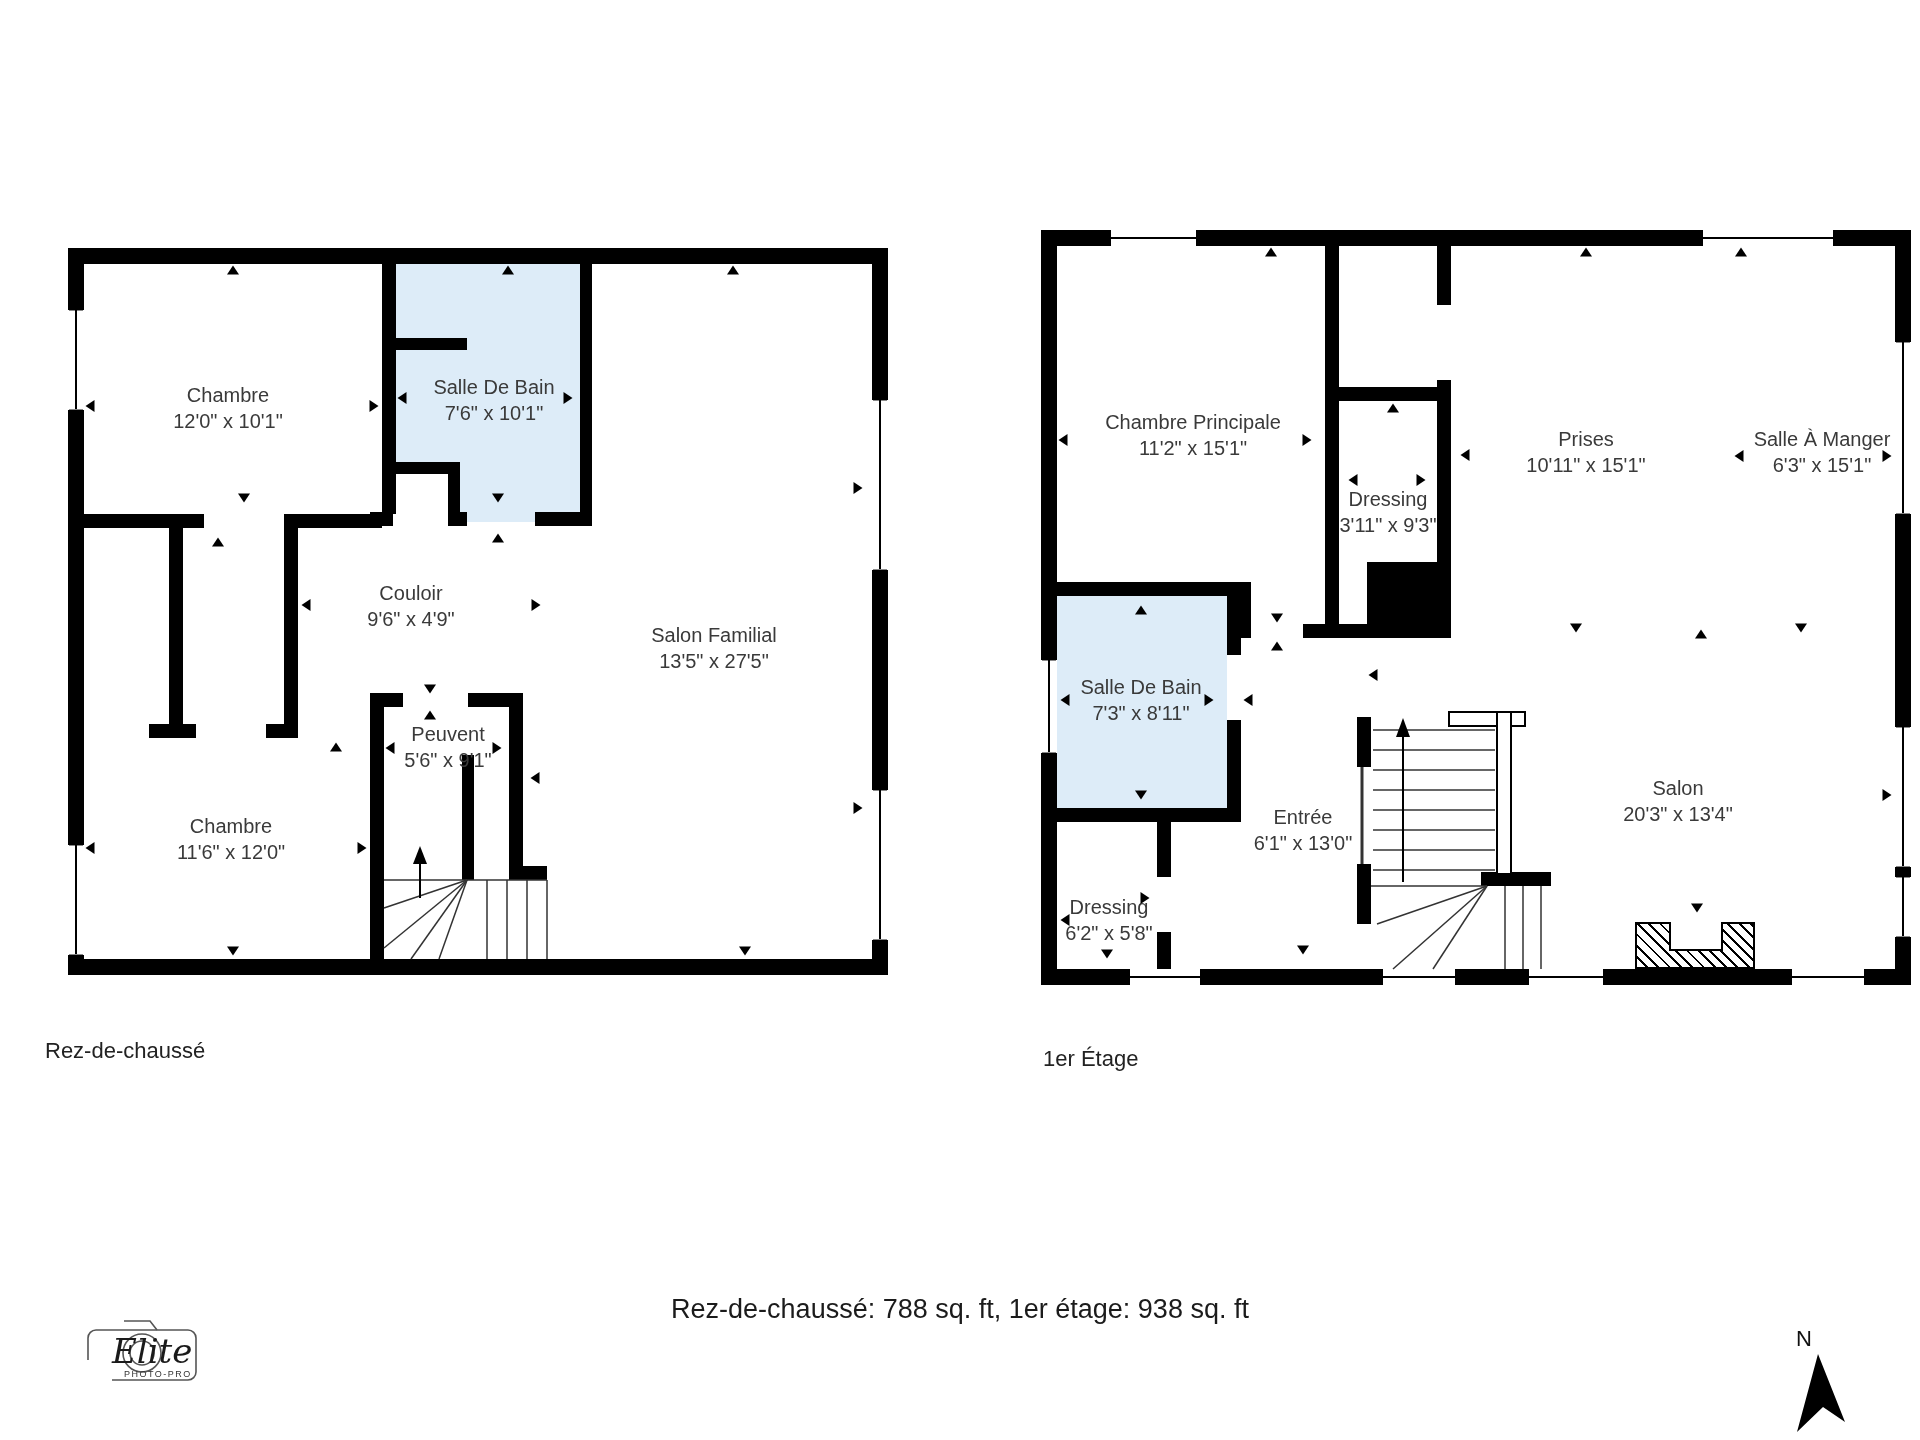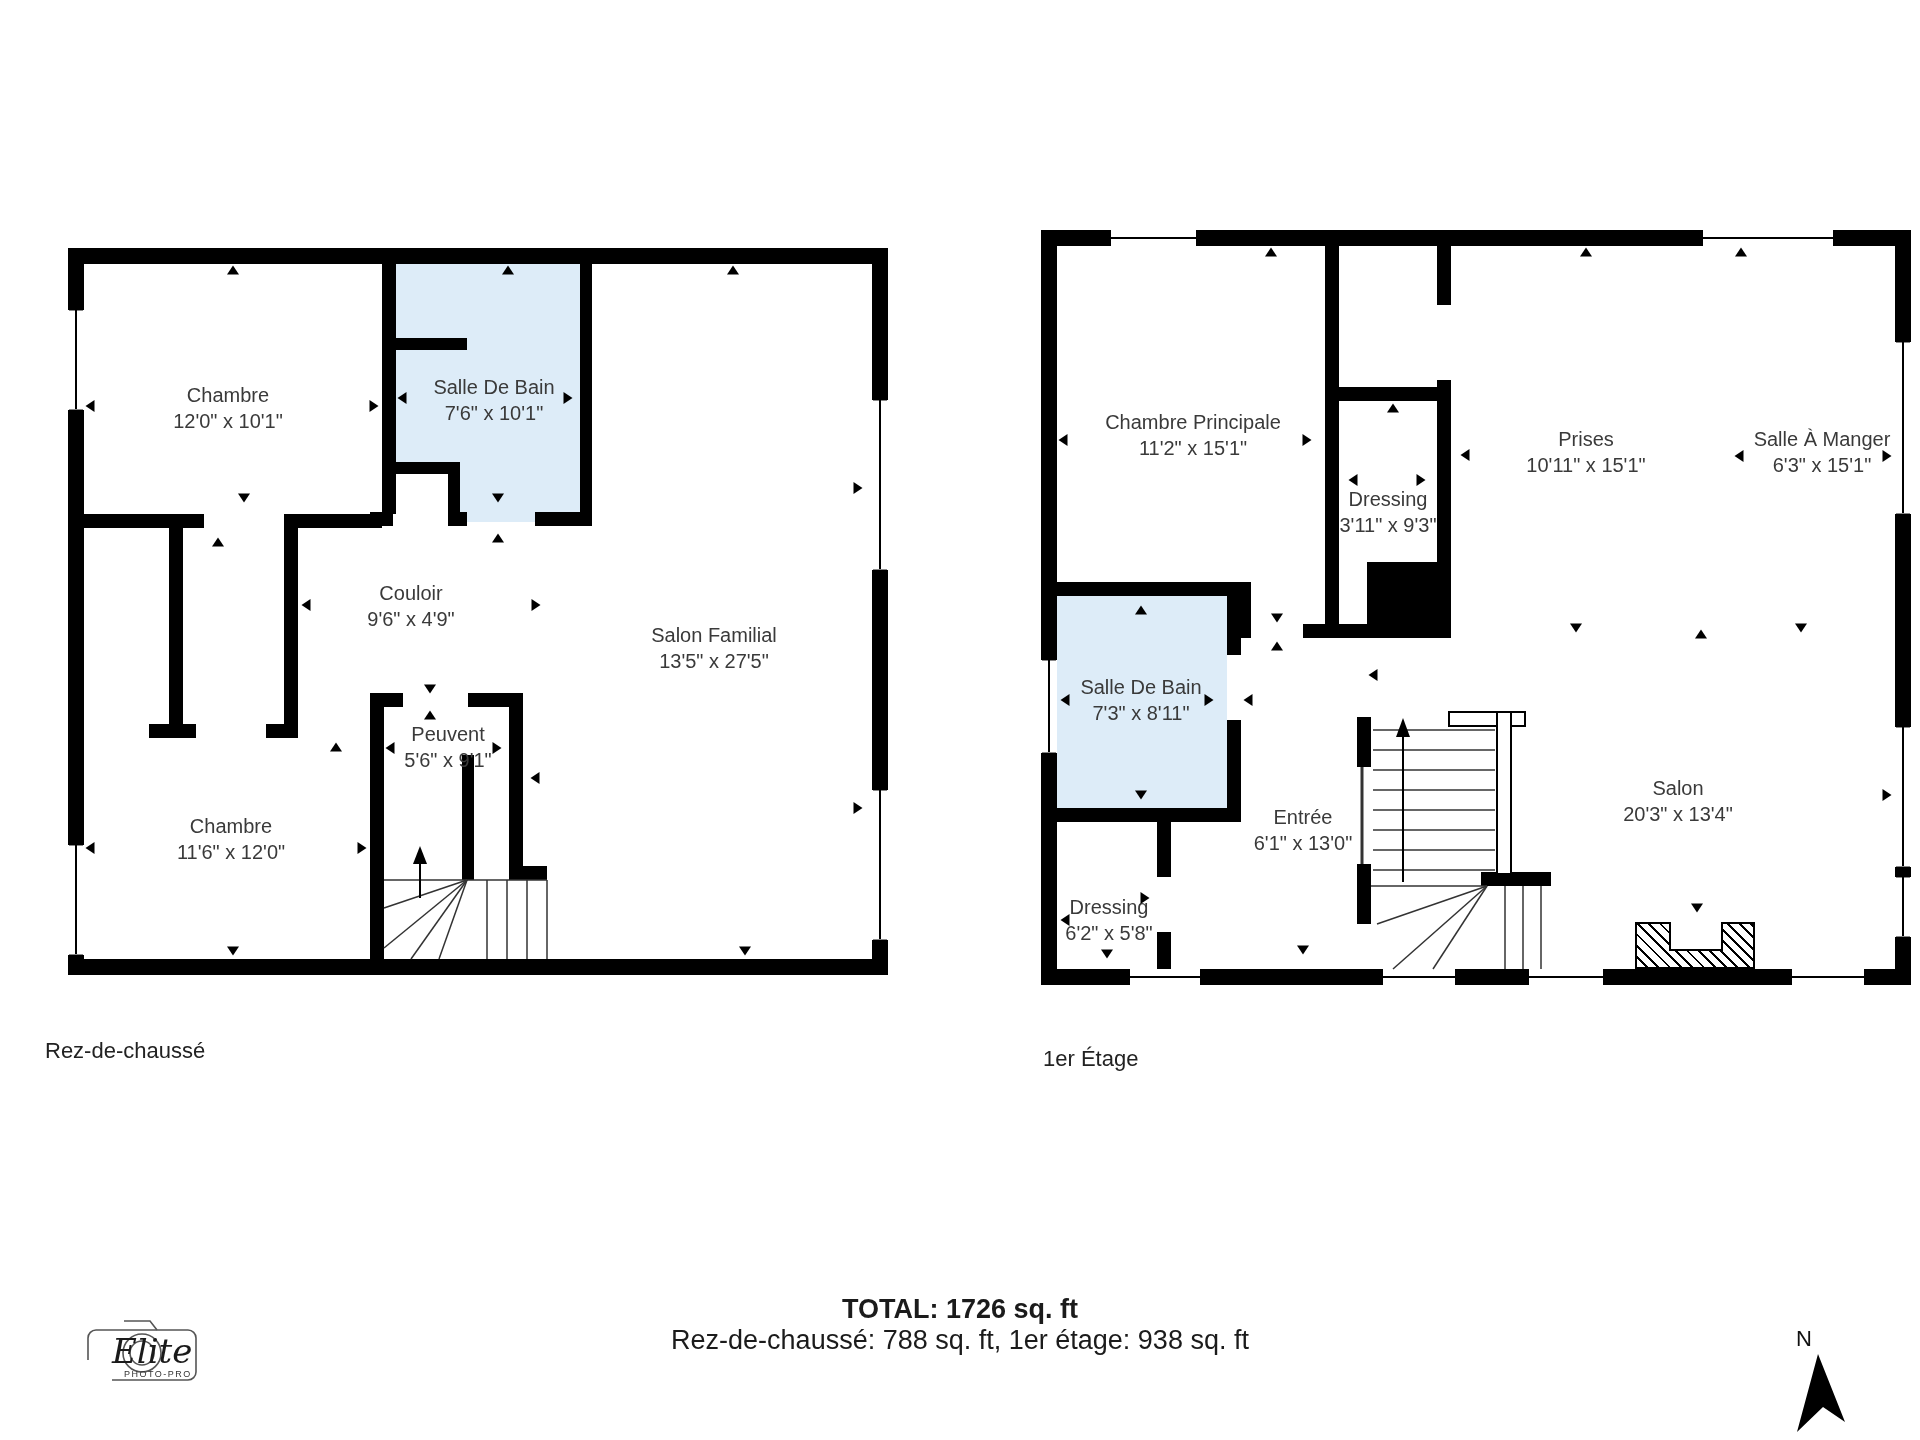--- a/index.html
+++ b/index.html
@@ -283,21 +283,20 @@
     <div class="ar right" style="left: 846px; top: 226px;"></div>
     <div class="ar right" style="left: 168px; top: 470px;"></div>
     <div class="ar right" style="left: 104px; top: 668px;"></div>
     <div class="ar right" style="left: 846px; top: 565px;"></div>
   </div>
 
 <div class="floor-title" style="left:45px;top:1038px;">Rez-de-chaussé</div>
 <div class="floor-title" style="left:1043px;top:1046px;">1er Étage</div>
 
 <div class="summary" style="top:1294px;">
-  <div class="total">TOTAL: 1726 sq. ft</div>
   <div class="floors">Rez-de-chaussé: 788 sq. ft, 1er étage: 938 sq. ft</div>
 </div>
 
 <div class="logo" style="left:72px;top:1295px;width:140px;height:110px;">
   <svg width="140" height="110" viewBox="0 0 140 110">
     <g stroke="#555" stroke-width="1.6" fill="none">
       <path d="M52,26 h26 l7,9"></path>
       <path d="M24,35 h92 a8,8 0 0 1 8,8 v34 a8,8 0 0 1 -8,8 h-76"></path>
       <path d="M24,35 a8,8 0 0 0 -8,8 v22"></path>
       <circle cx="70" cy="58" r="19"></circle>

